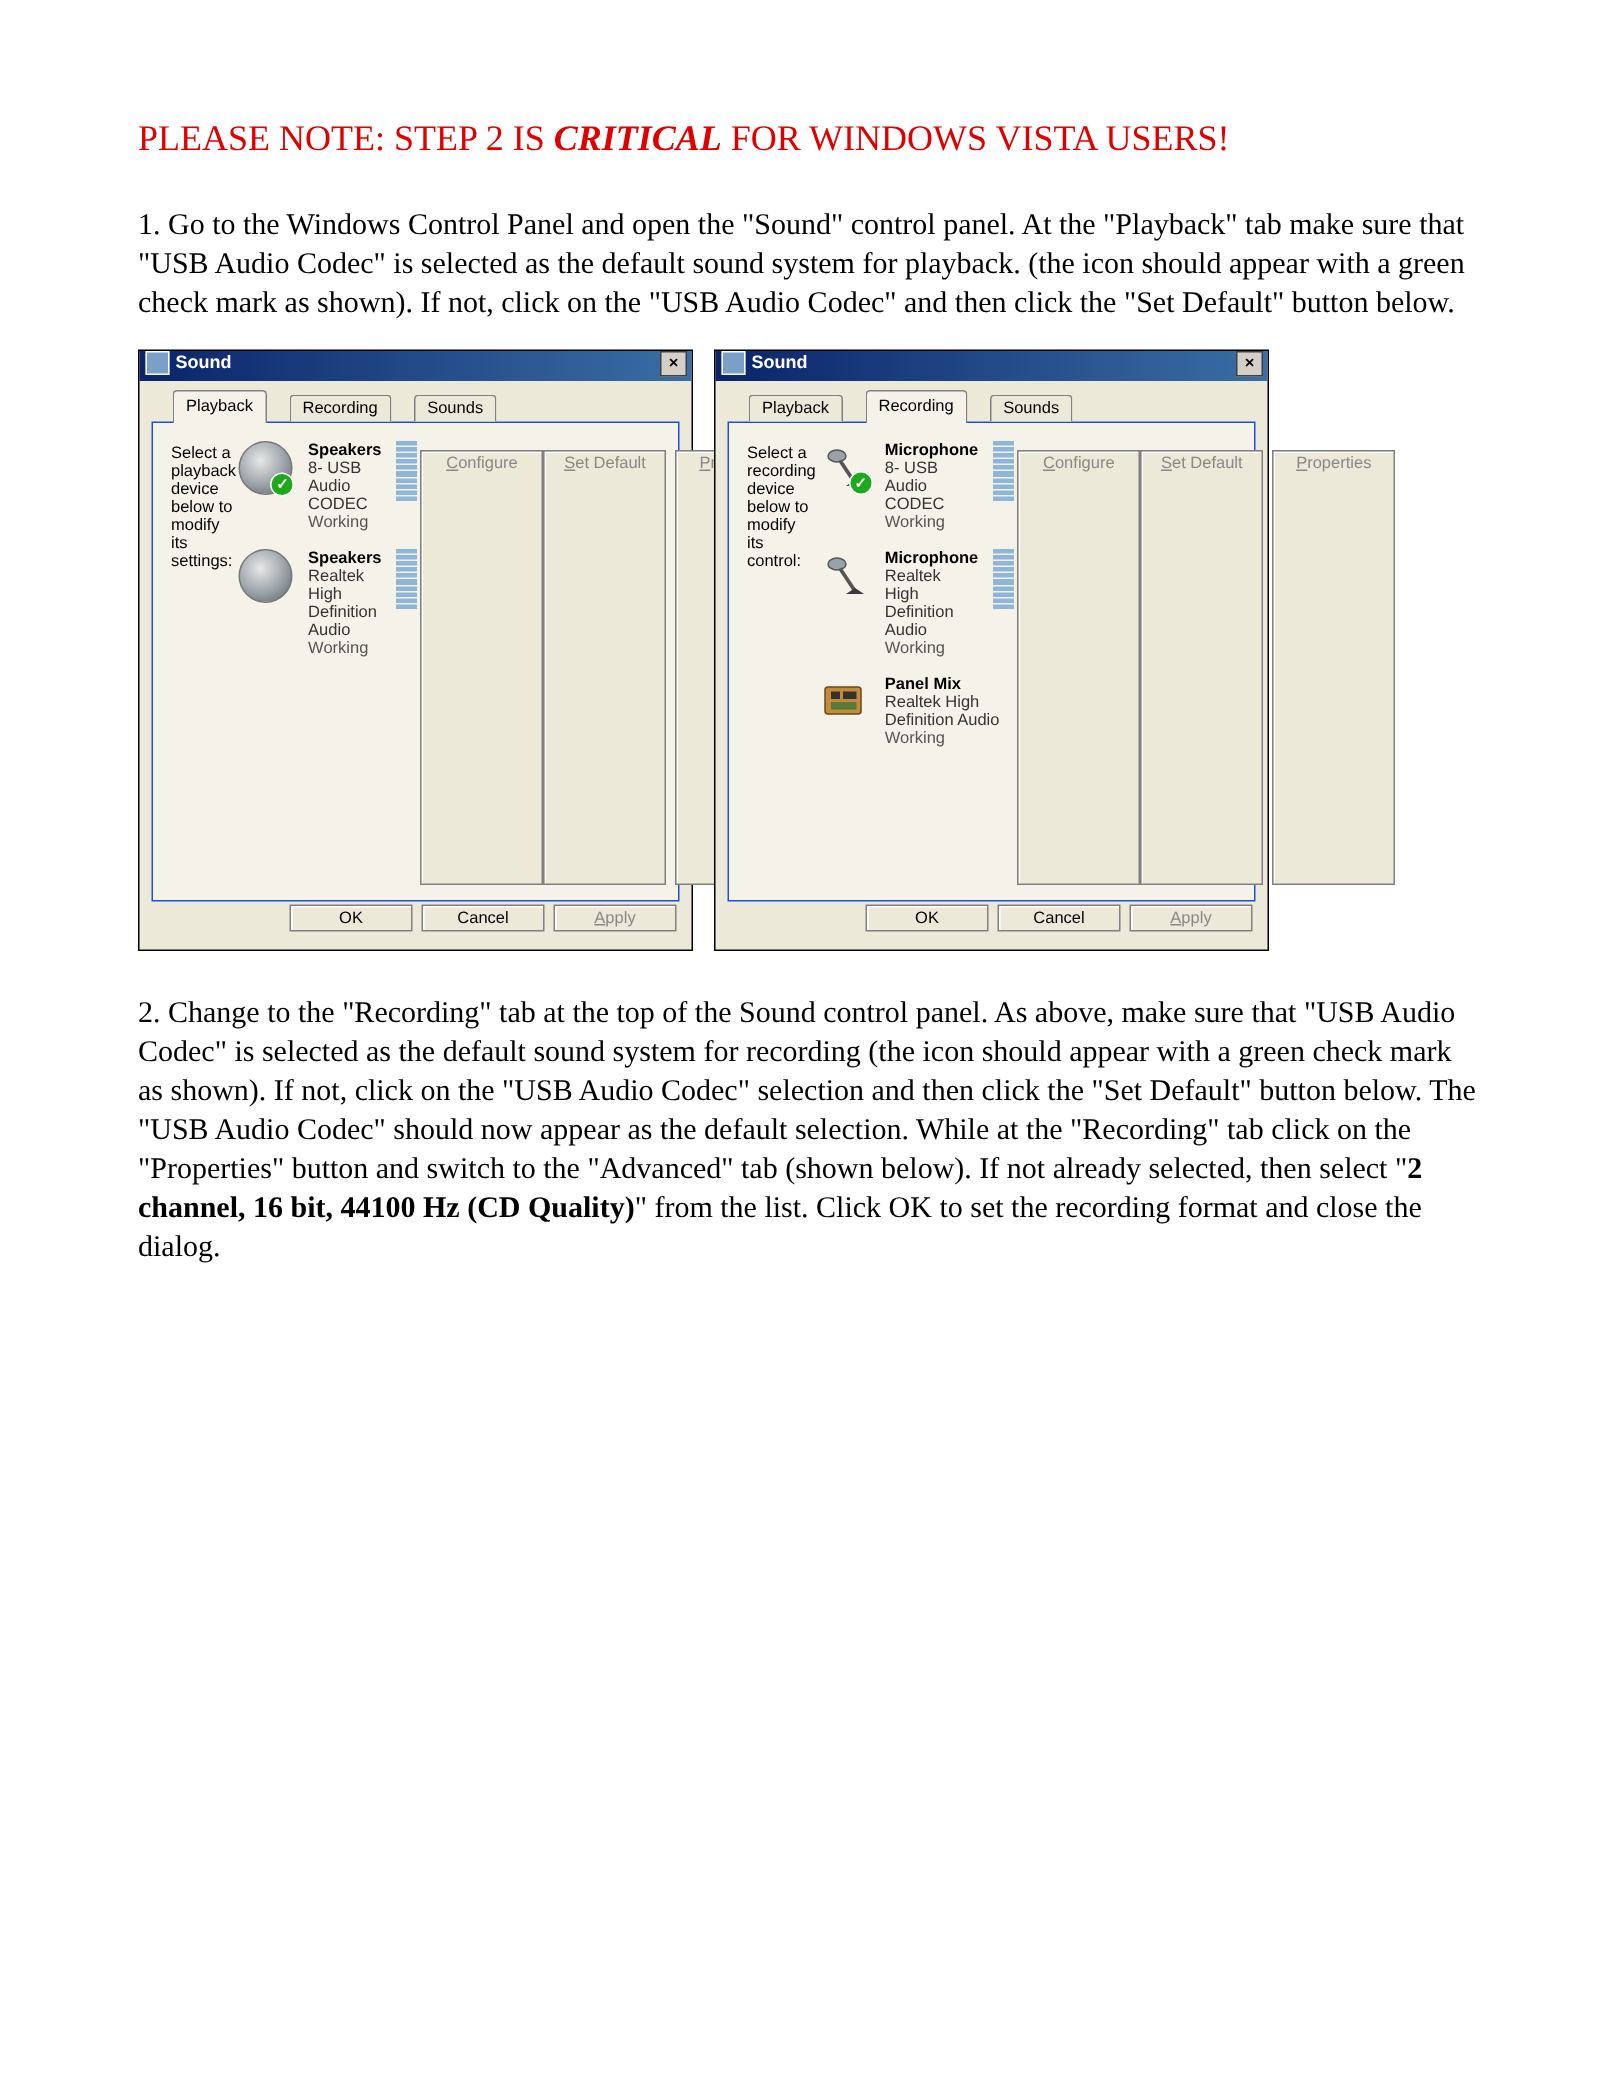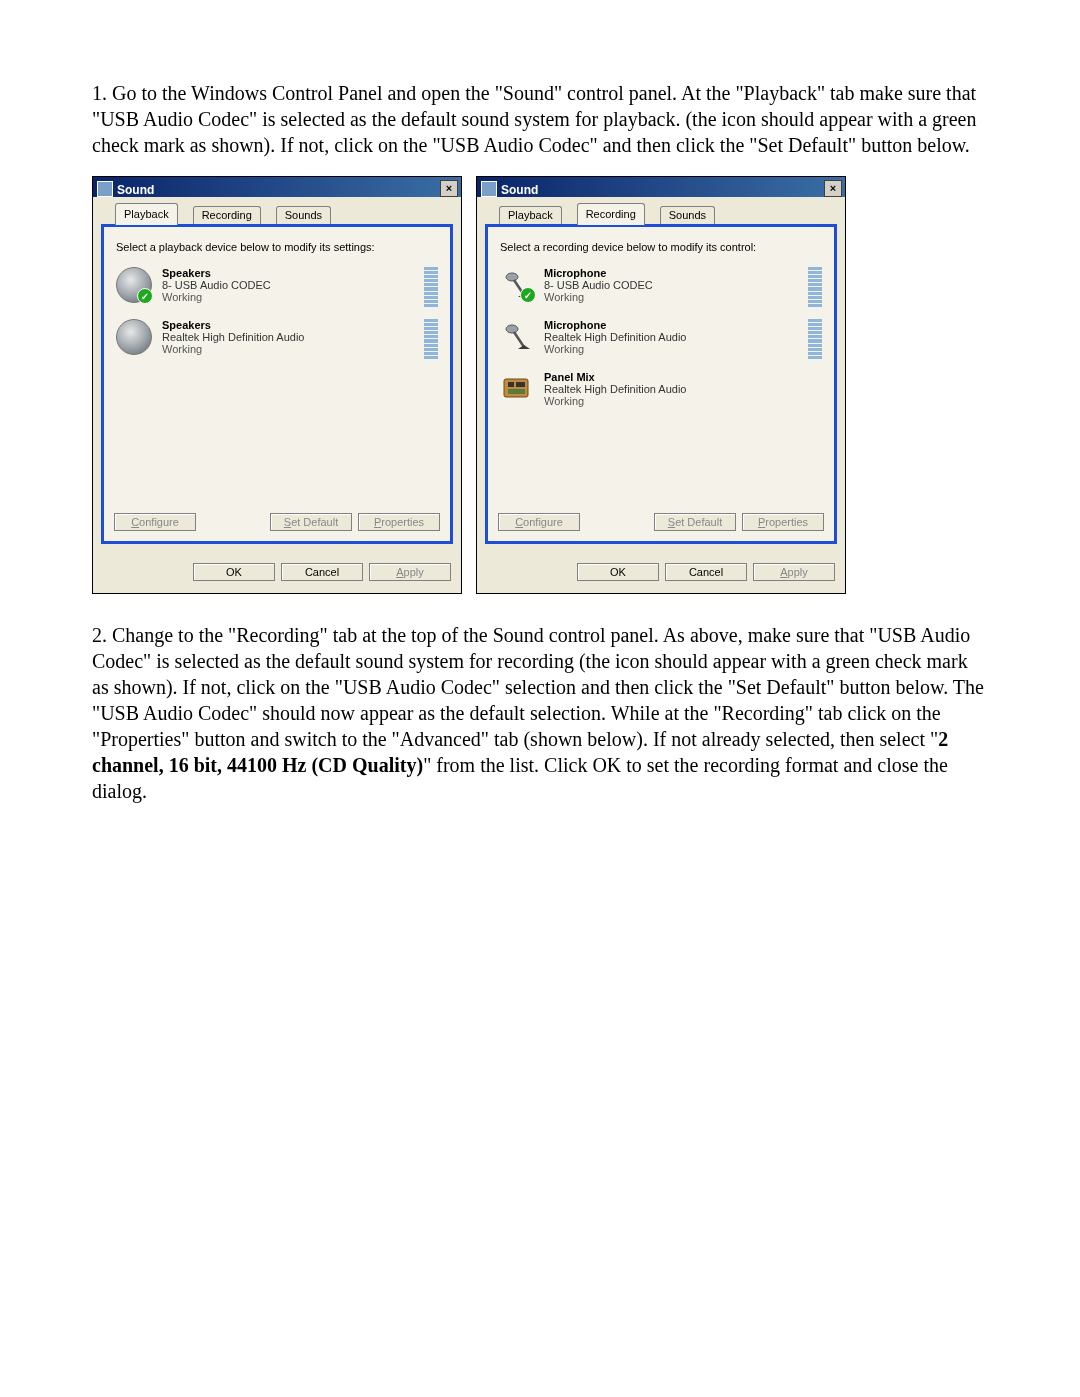--- a/index.html
+++ b/index.html
@@ -49,21 +49,21 @@
     color: #000;
     box-sizing: border-box;
     display: flex;
     flex-direction: column;
   }
   .titlebar {
     background: linear-gradient(to right, #0a246a, #3a6ea5);
     color: #fff;
     height: 20px;
     display: flex;
-    align-items: flex-end;
+    align-items: flex-start;
     padding: 0 3px 0 4px;
     font-size: 12px;
     font-weight: bold;
   }
   .titlebar .title-text { flex: 1; margin-left: 4px; }
   .titlebar .title-icon {
     width: 14px; height: 14px;
     background: #7aa0c8;
     border: 1px solid #fff;
     display: inline-block;
@@ -99,27 +99,27 @@
   }
   .tab.active {
     background: #f5f3e9;
     padding-top: 4px;
     padding-bottom: 5px;
     margin-bottom: -1px;
     z-index: 2;
   }
   .tabbody {
     margin: 0 8px;
-    border: 3px solid #1d4ed8;
+    border: 1px solid #1d4ed8;
     background: #f5f3e9;
     padding: 10px 10px 10px 10px;
     height: 320px;
     box-sizing: border-box;
     display: flex;
-    flex-direction: column;
+    flex-direction: row;
   }
   .tabbody .instruct {
     font-size: 11px;
     margin: 4px 0 12px 2px;
   }
   .devlist {
     flex: 1;
     display: flex;
     flex-direction: column;
     gap: 8px;
@@ -185,28 +185,31 @@
     min-width: 60px;
     text-align: center;
     box-shadow: inset 1px 1px 0 #fff;
   }
   .btn .ul { text-decoration: underline; }
   .btn-disabled { color: #888; }
   .dialog-footer {
     display: flex;
     justify-content: flex-end;
     gap: 6px;
-    padding: 19px 10px 12px 10px;
+    padding: 2px 10px 12px 10px;
   }
 </style>
 </head>
 <body>
 
 <div class="page">
 
+  <p class="note">
+    <span>PLEASE NOTE: STEP 2 IS </span><span class="critical">CRITICAL</span><span> FOR WINDOWS VISTA USERS!</span>
+  </p>
 
   <p class="para">1. Go to the Windows Control Panel and open the "Sound" control panel. At the "Playback" tab make sure that "USB Audio Codec" is selected as the default sound system for playback. (the icon should appear with a green check mark as shown). If not, click on the "USB Audio Codec" and then click the "Set Default" button below.</p>
 
   <div class="screens">
 
     <div class="dialog">
       <div class="titlebar">
         <span class="title-icon"></span>
         <span class="title-text">Sound</span>
         <span class="closebtn">×</span>

